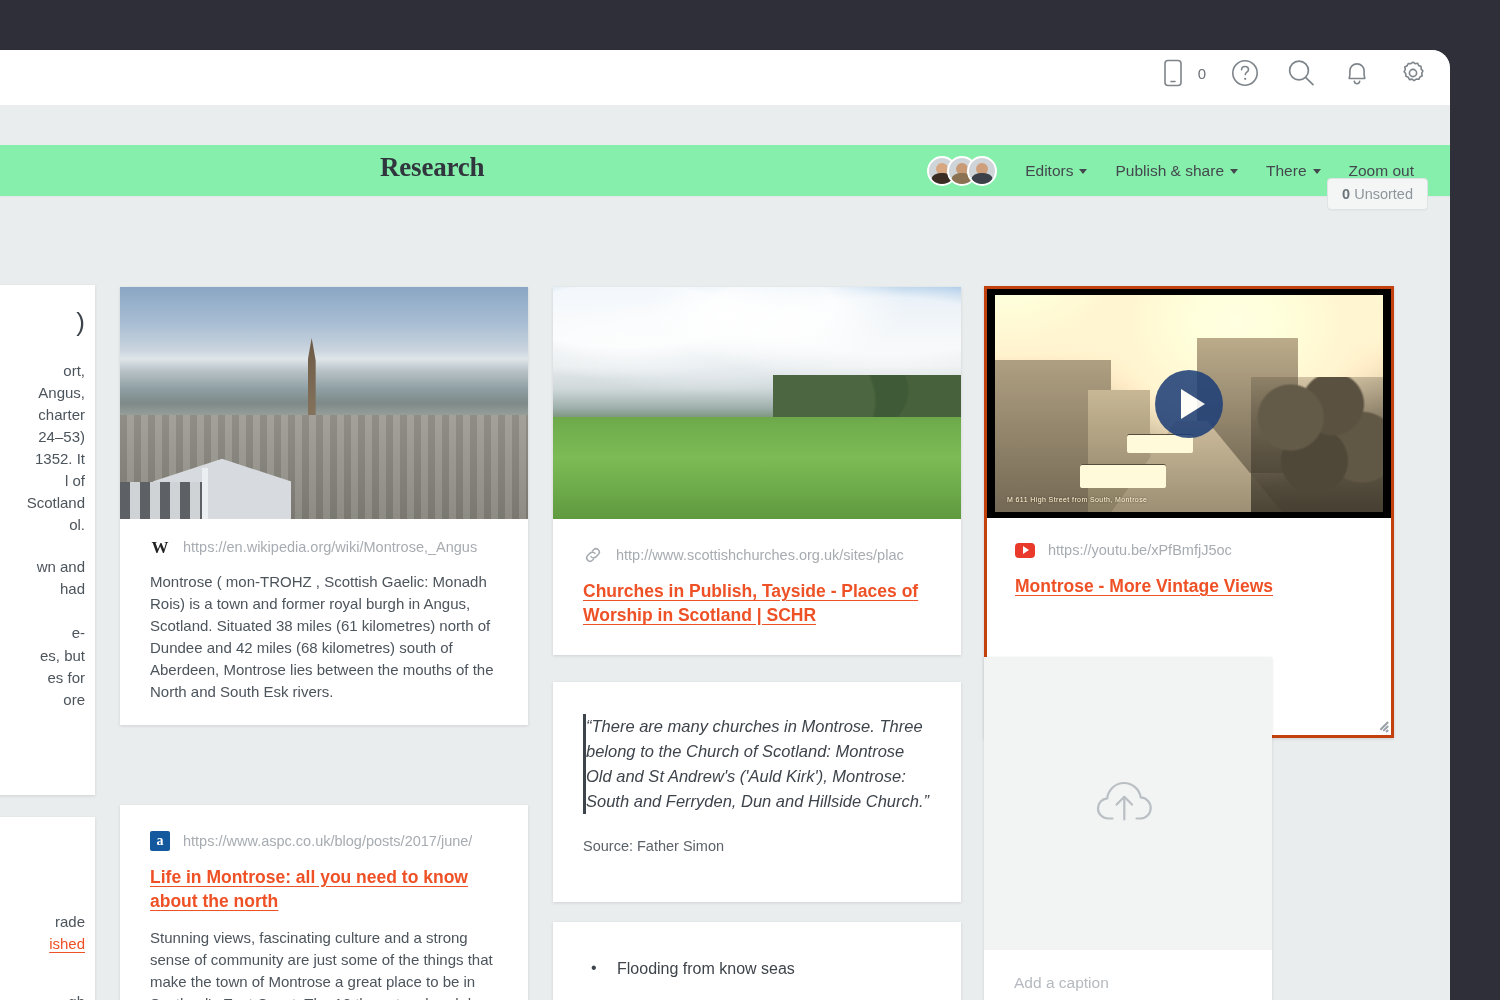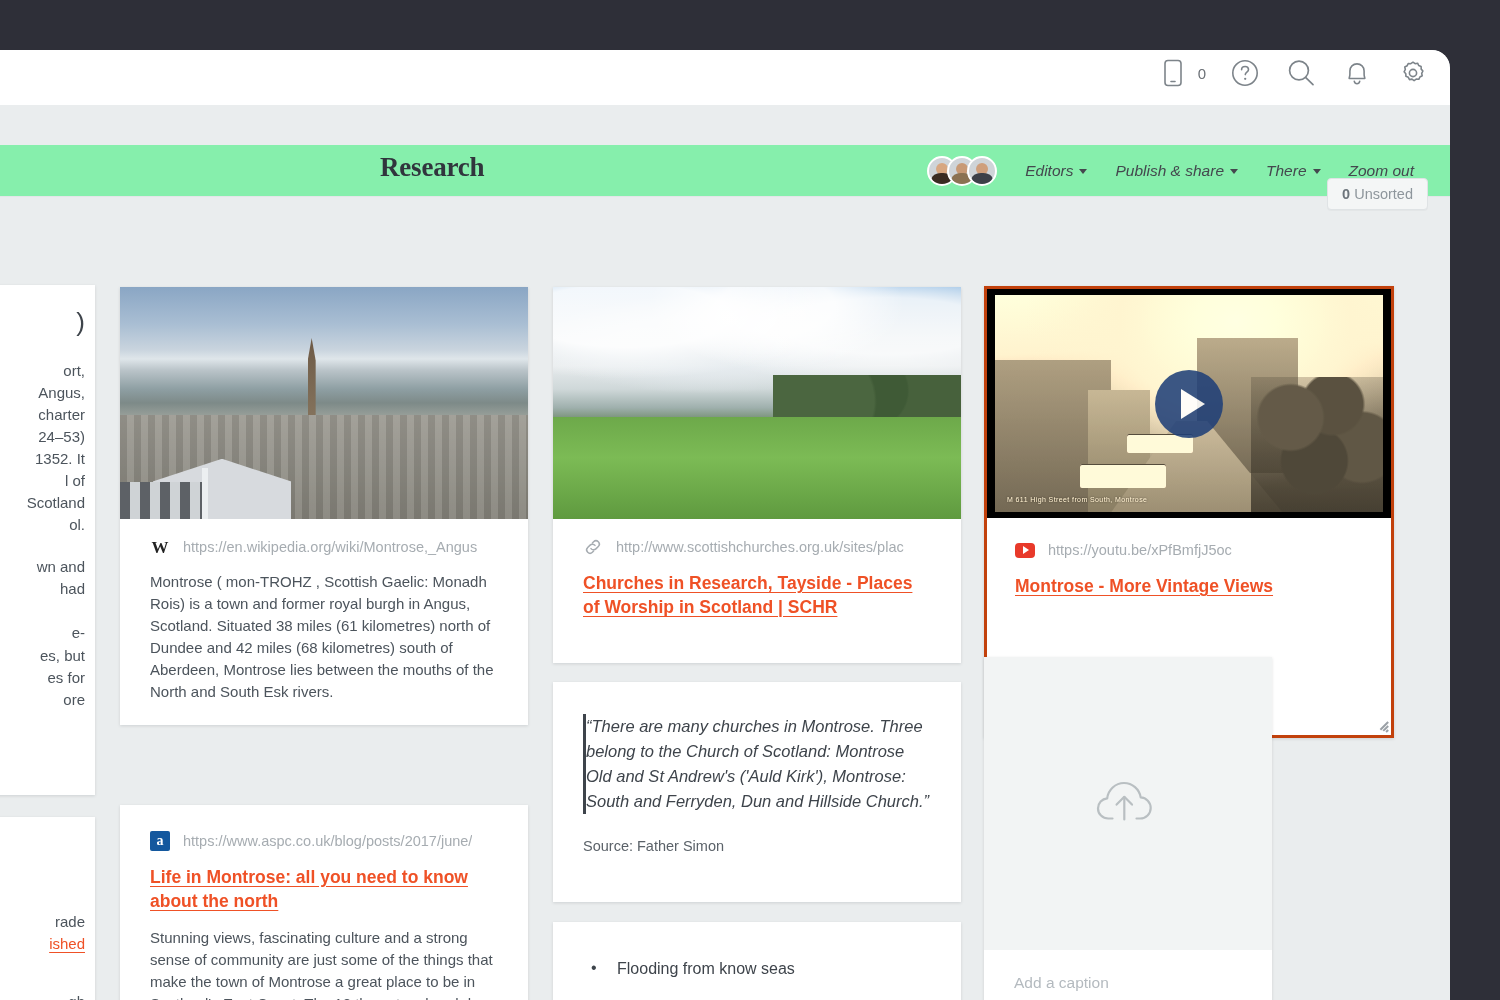--- a/index.html
+++ b/index.html
@@ -79,21 +79,21 @@
   .av-head { position:absolute; left:50%; top:18%; transform:translateX(-50%);
              width:46%; height:46%; border-radius:50%; }
   .av-body { position:absolute; left:50%; bottom:-6%; transform:translateX(-50%);
              width:80%; height:50%; border-radius:45% 45% 0 0; }
   .hdr-btn {
     font-size: 15.5px;
     color: #44484e;
     padding: 6px 14px;
     cursor: pointer;
     white-space: nowrap;
-    display: flex; align-items: center; gap: 6px; font-style: italic;
+    display: flex; align-items: center; gap: 6px;
   }
   .caret { display:inline-block; width:0; height:0;
            border-left:4.5px solid transparent;
            border-right:4.5px solid transparent;
            border-top:5.5px solid #44484e; }
 
   
   #unsorted-pill {
     position: absolute;
     right: 22px; top: 128px;
@@ -446,31 +446,31 @@
                         radial-gradient(ellipse at 38% 44%, rgba(230,236,240,0.7) 0 26%, transparent 48%);"></div>
           <div style="position:absolute;right:0;top:38%;width:46%;height:26%;
                       background:
                         radial-gradient(circle at 24% 44%, #4b6640 0 38%, transparent 40%),
                         radial-gradient(circle at 52% 26%, #3f5a36 0 34%, transparent 36%),
                         radial-gradient(circle at 78% 46%, #47613c 0 36%, transparent 38%);"></div>
           <div style="position:absolute;left:0;top:56%;width:100%;height:44%;
                       background:linear-gradient(180deg,#6da94a,#7cbb55 40%,#5f9a3f);"></div>
         </div>
       </div>
-      <div class="card-body" style="padding-bottom:44px;">
+      <div class="card-body" style="padding-bottom:28px;margin-top:8px;">
         <div class="src-row">
           <span class="favicon">
             <svg width="20" height="20" viewBox="0 0 20 20" fill="none" stroke="#a6acb1" stroke-width="1.5">
               <path d="M8 11.6a3.3 3.3 0 004.9.3l2.4-2.4a3.3 3.3 0 00-4.7-4.7l-1.2 1.2" stroke-linecap="round"></path>
               <path d="M12 8.4a3.3 3.3 0 00-4.9-.3l-2.4 2.4a3.3 3.3 0 004.7 4.7l1.2-1.2" stroke-linecap="round"></path>
             </svg>
           </span>
           <span class="src-url">http://www.scottishchurches.org.uk/sites/plac</span>
         </div>
-        <div class="card-title" style="margin-bottom:0;">Churches in Research, Tayside - Places of Worship in Scotland | SCHR</div>
+        <div class="card-title" style="margin-bottom:0;">Churches in Publish, Tayside - Places of Worship in Scotland | SCHR</div>
       </div>
     </div>
 
     <div class="card" style="left:553px; top:525px; width:408px; height:220px;">
       <div style="padding:32px 30px 0 30px;">
         <div class="quote-wrap">
           <div class="quote-text">“There are many churches in Montrose. Three belong to the Church of Scotland: Montrose Old and St Andrew's ('Auld Kirk'), Montrose: South and Ferryden, Dun and Hillside Church.”</div>
         </div>
         <div class="quote-src">Source: Father Simon</div>
       </div>

